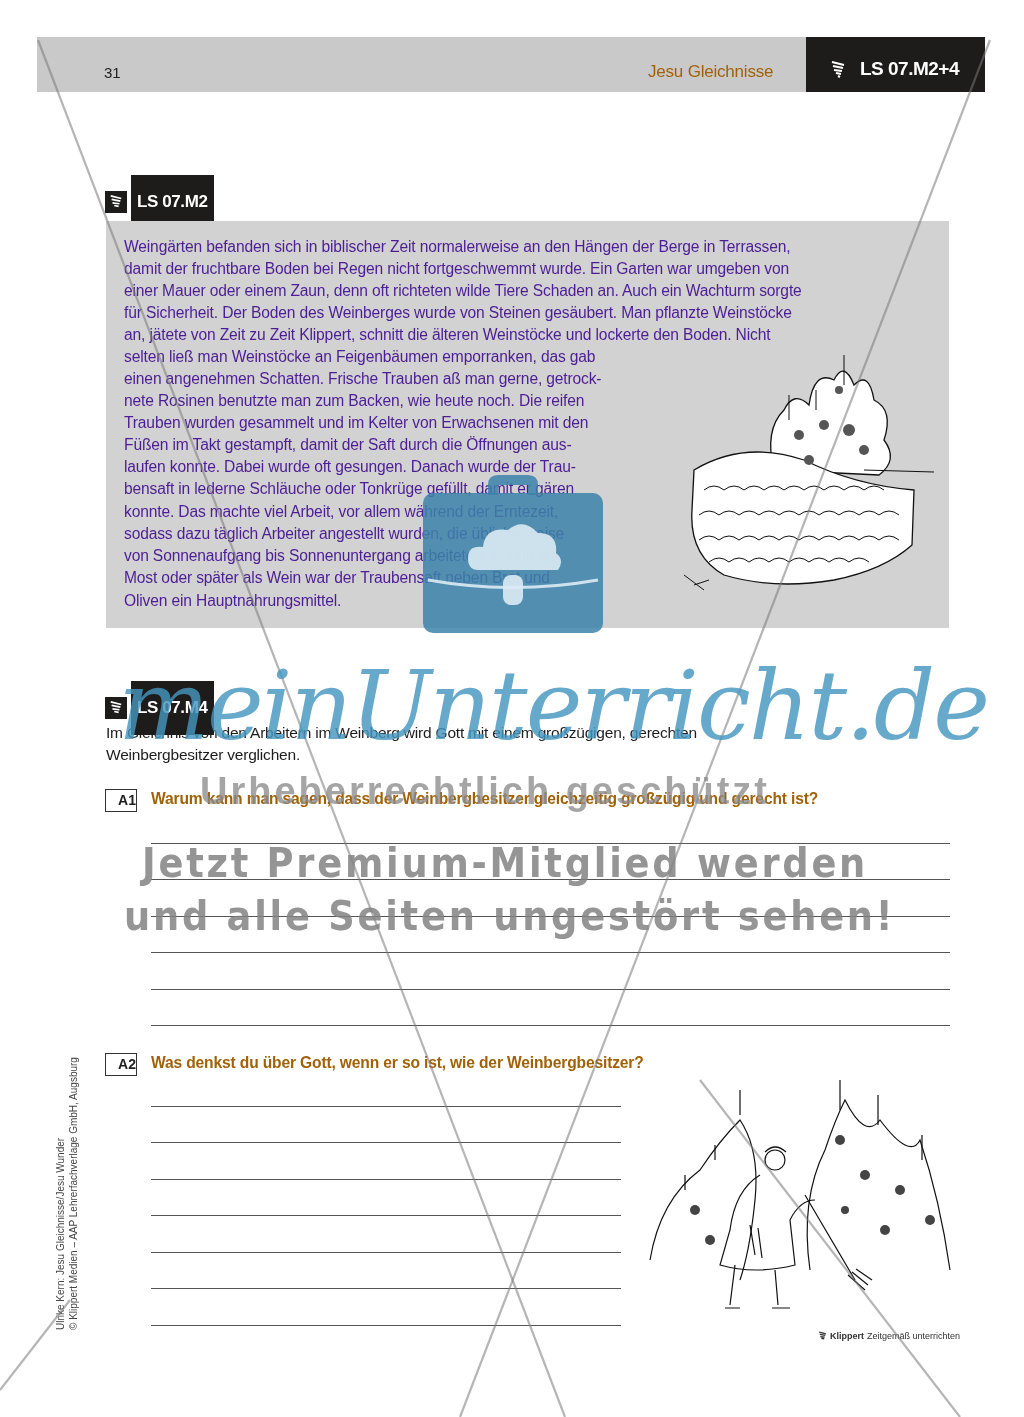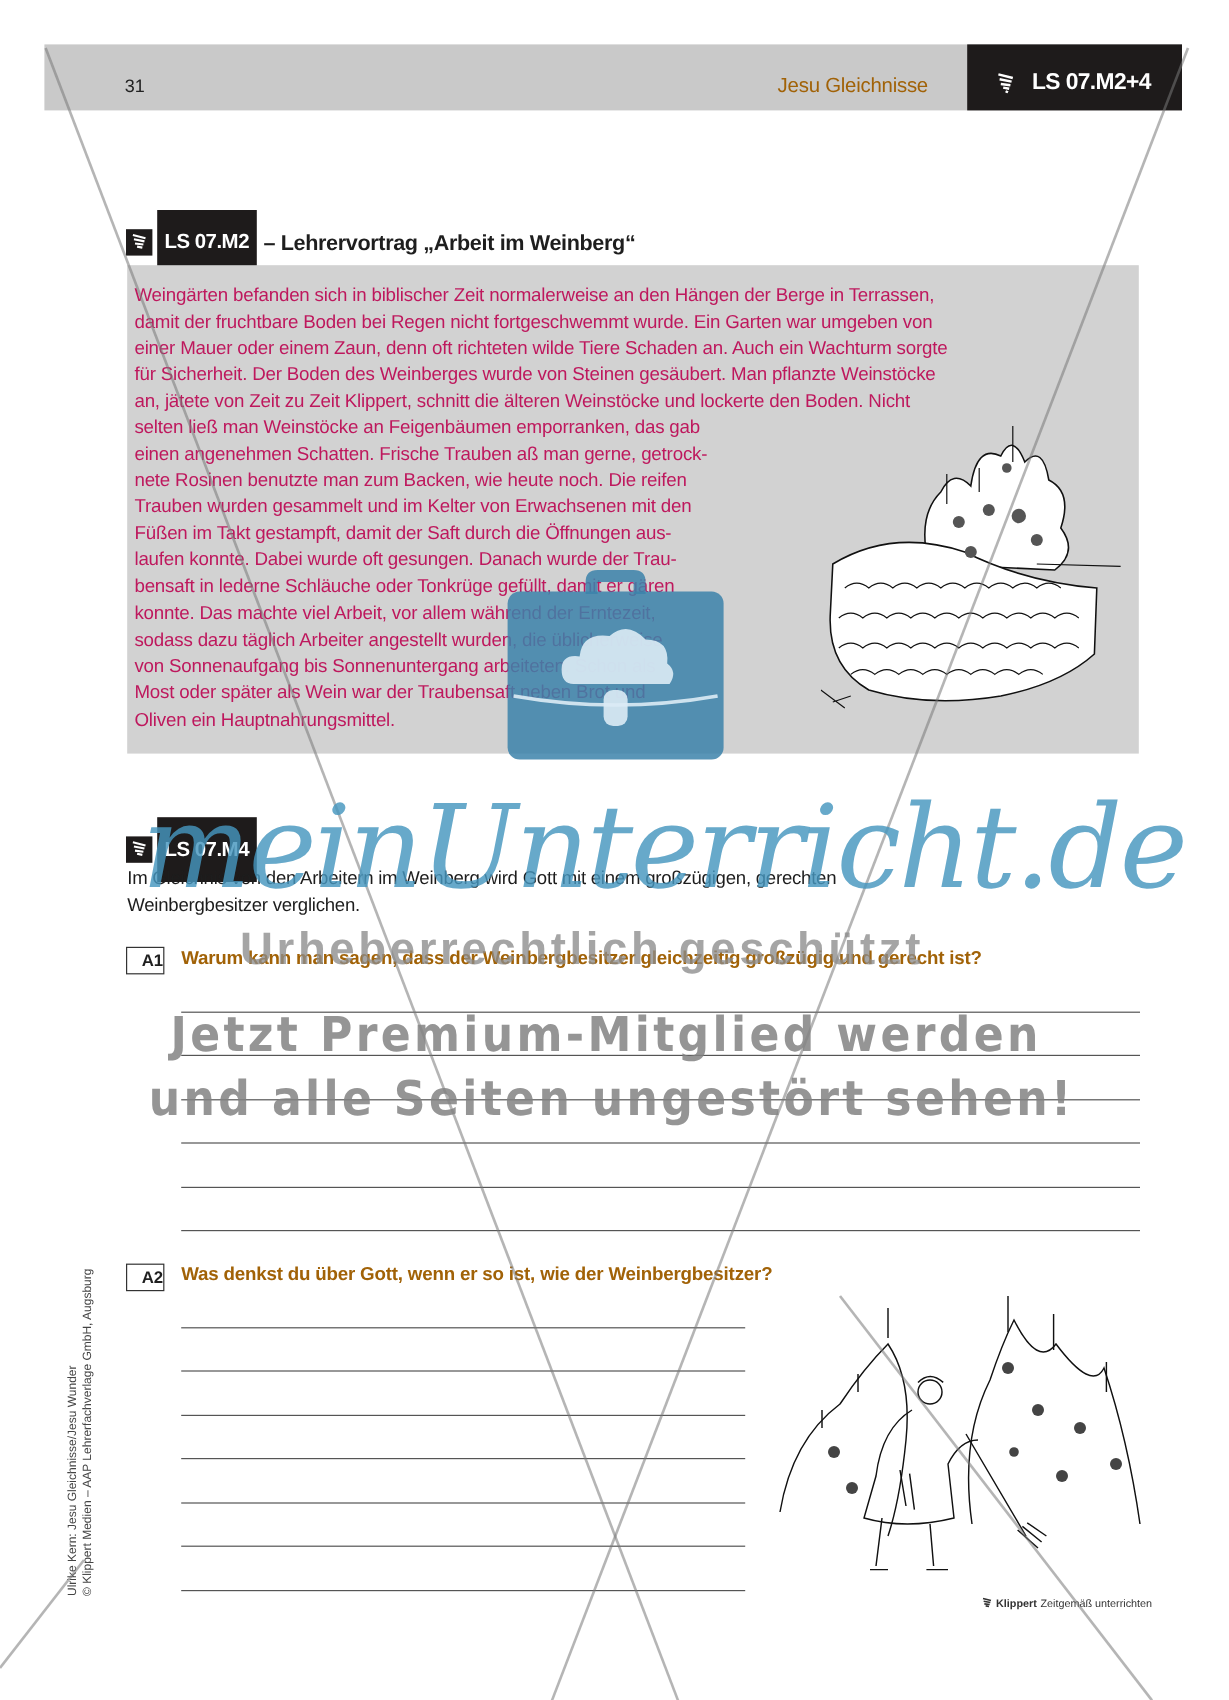--- a/index.html
+++ b/index.html
@@ -19,21 +19,21 @@
     .header-logo { left: 830px; top: 60px; width: 16px; height: 18px; }
 
     
     .sec-head { display: flex; align-items: center; }
     .logo-box { width: 22px; height: 22px; background: #1e1b1b; display: flex; align-items: center; justify-content: center; }
     .code-box { background: #1e1b1b; color: #fff; font-weight: bold; font-size: 17px; padding: 16px 6px; margin-left: 4px; height: 22px; line-height: 22px; letter-spacing: -0.4px; }
     .sec-title { font-weight: bold; font-size: 18px; margin-left: 6px; letter-spacing: -0.3px; color: #1e1e1e; }
 
     
     .info-box { left: 106px; top: 221px; width: 843px; height: 407px; background: #d2d2d2; }
-    .info-line { position: absolute; left: 112px; font-size: 15.6px; letter-spacing: -0.15px; white-space: nowrap; color: #be185d; }
+    .info-line { position: absolute; left: 124px; font-size: 15.6px; letter-spacing: -0.15px; white-space: nowrap; color: #4c1d95; }
 
     
     .intro-line { position: absolute; left: 106px; font-size: 15.5px; letter-spacing: -0.2px; white-space: nowrap; color: #1d1d1d; text-align: right; }
 
     
     .task-label { position: absolute; left: 105px; width: 30px; height: 21px; border: 1.3px solid #333; font-weight: bold; font-size: 14px; text-align: right; line-height: 21px; background: #fff; }
     .task-text { position: absolute; left: 151px; font-size: 15.6px; white-space: nowrap; letter-spacing: -0.15px; color: #a16207; font-weight: bold; }
     .answer-line { position: absolute; height: 0; border-top: 1.3px solid #555; }
 
     
@@ -65,21 +65,20 @@
 </svg>
 <div class="abs header-code">LS 07.M2+4</div>
 
 <div class="abs sec-head" style="left:105px; top:175px;">
   <div class="logo-box">
     <svg width="14" height="16" viewBox="0 0 16 18">
         <path d="M2 2 L14 5 M3 6 L13 8 M4 10 L12 11 M6 13 L11 14" stroke="#fff" stroke-width="2" fill="none"></path>
       </svg>
   </div>
   <div class="code-box">LS 07.M2</div>
-  <div class="sec-title">– Lehrervortrag „Arbeit im Weinberg“</div>
 </div>
 
 <div class="abs info-box"></div>
 <div>
   <div class="info-line" style="top:238px">Weingärten befanden sich in biblischer Zeit normalerweise an den Hängen der Berge in Terrassen,</div>
   <div class="info-line" style="top:260px">damit der fruchtbare Boden bei Regen nicht fortgeschwemmt wurde. Ein Garten war umgeben von</div>
   <div class="info-line" style="top:282px">einer Mauer oder einem Zaun, denn oft richteten wilde Tiere Schaden an. Auch ein Wachturm sorgte</div>
   <div class="info-line" style="top:304px">für Sicherheit. Der Boden des Weinberges wurde von Steinen gesäubert. Man pflanzte Weinstöcke</div>
   <div class="info-line" style="top:326px">an, jätete von Zeit zu Zeit Klippert, schnitt die älteren Weinstöcke und lockerte den Boden. Nicht</div>
   <div class="info-line" style="top:348px">selten ließ man Weinstöcke an Feigenbäumen emporranken, das gab</div>

